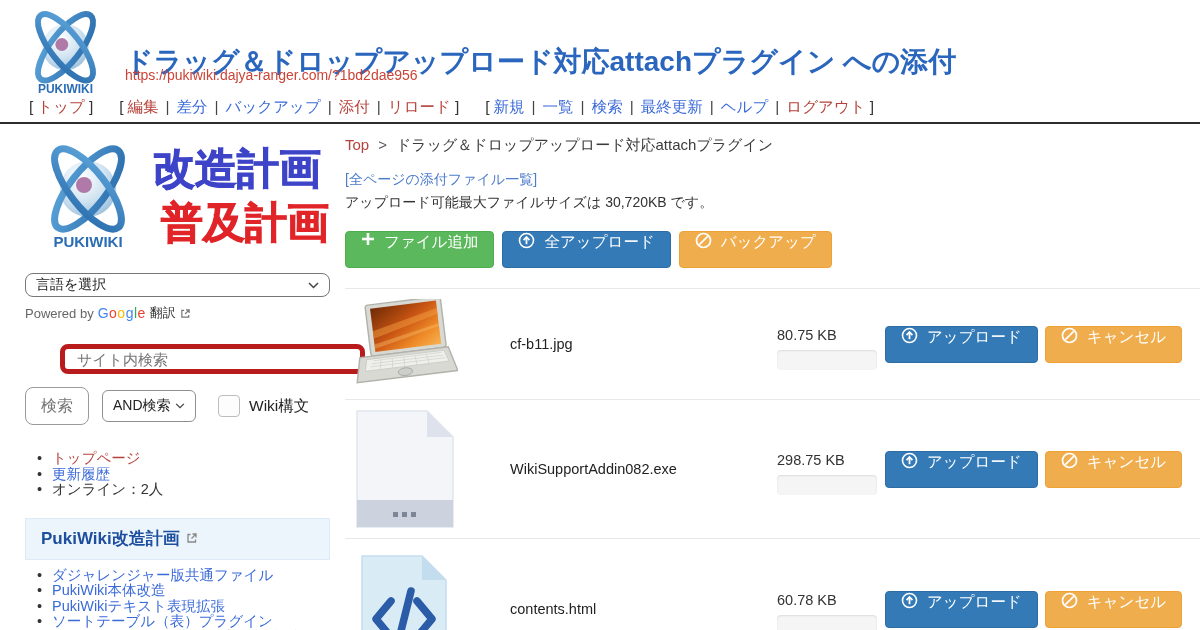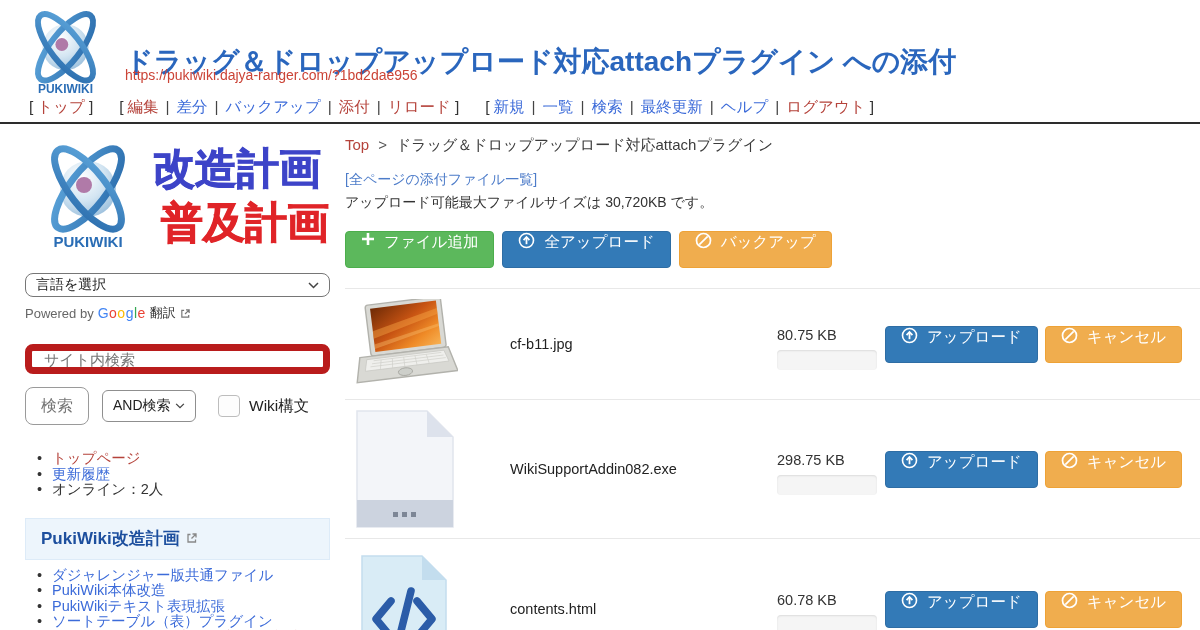--- a/index.html
+++ b/index.html
@@ -28,23 +28,24 @@
   .fake-select{
     box-sizing:border-box;display:flex;align-items:center;justify-content:space-between;
     border:1px solid #767676;border-radius:8px;background:#fff;
     height:24px;padding:0 10px;font-size:14px;color:#222;cursor:pointer;
   }
   .lang-select{width:100%;}
   .powered{margin-top:7px;font-size:13px;color:#666;display:flex;align-items:center;gap:4px;}
   .powered .gword{font-size:14px;letter-spacing:0.5px;}
   .powered .trans{color:#333;}
   .site-search{
-    box-sizing:border-box;margin-top:22px;width:100%;height:30px;border:7px solid #b91c1c;
+    box-sizing:border-box;margin-top:22px;width:100%;height:30px;border:5px solid #b91c1c;
     border-radius:8px;padding:0 12px;font-size:15px;color:#333;outline:none;
     font-family:inherit;
+    margin-left:35px;
   }
   .site-search::placeholder{color:#757575;}
   .search-row{margin-top:13px;display:flex;align-items:center;}
   .btn-search{
     width:64px;height:38px;background:#fff;border:1px solid #9a9a9a;border-radius:8px;
     color:#757575;font-size:16px;cursor:pointer;font-family:inherit;
   }
   .mode-select{width:94px;height:32px;border-radius:6px;border-color:#8f8f8f;margin-left:13px;}
   .wiki-check{
     width:20px;height:20px;border:1px solid #bdbdbd;border-radius:4px;background:#fdfdfd;

